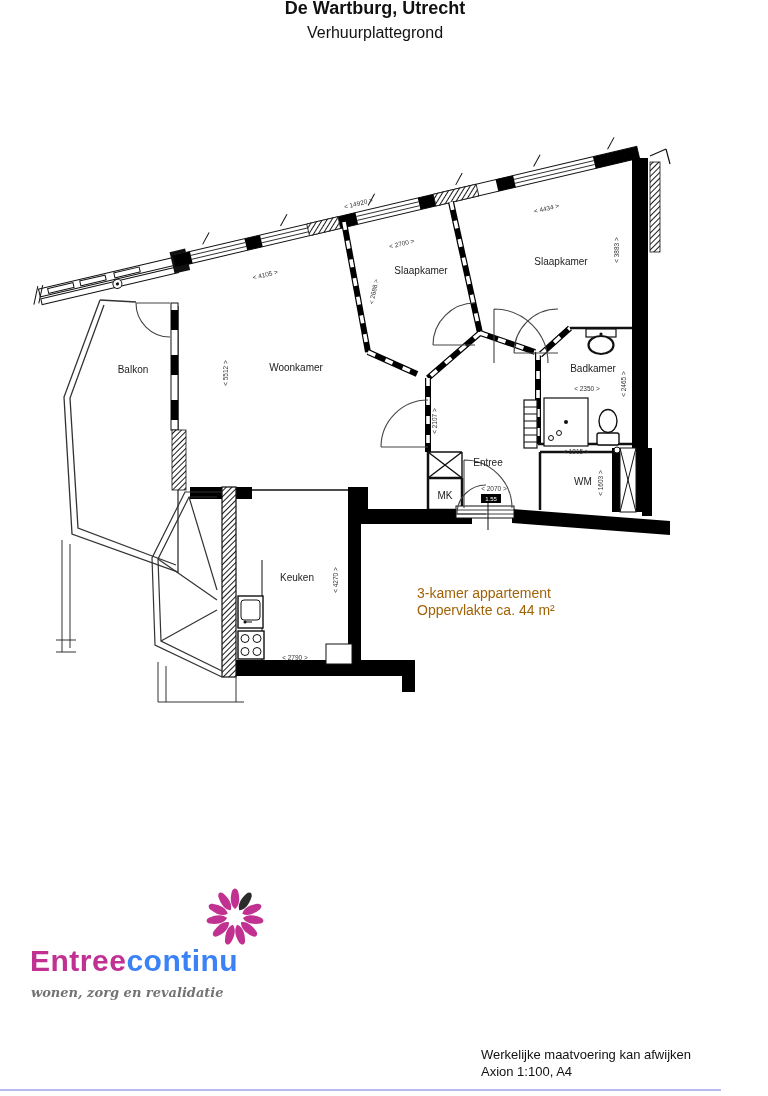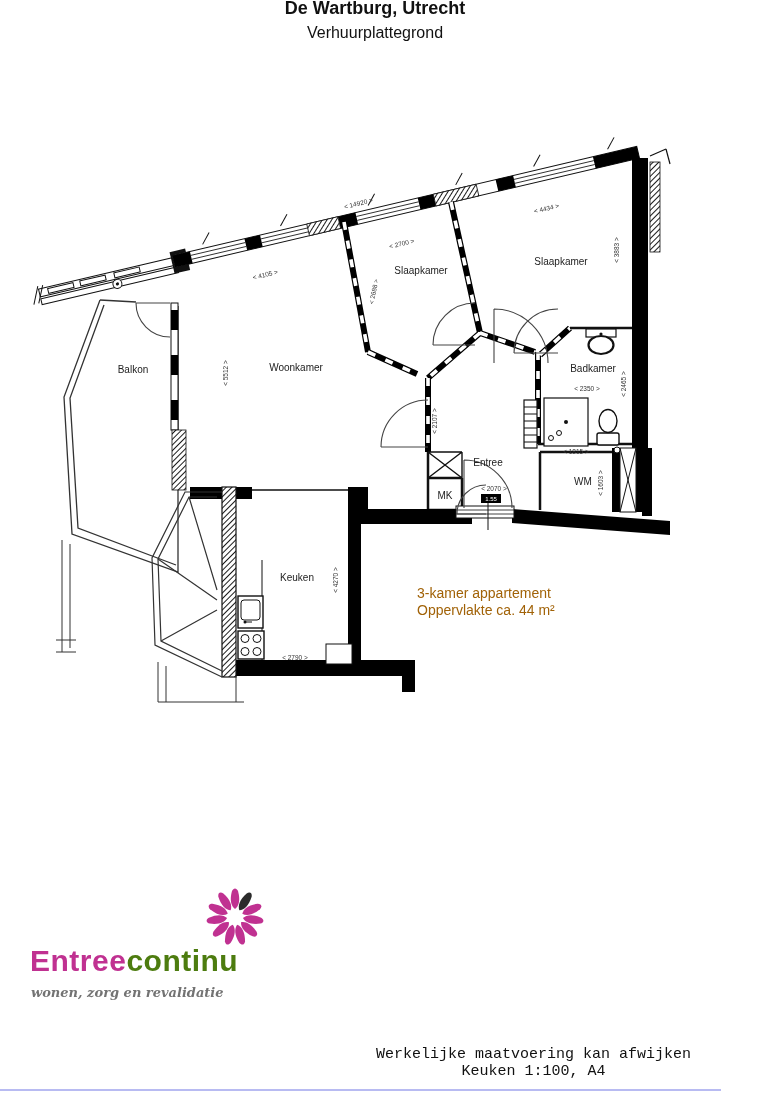--- a/index.html
+++ b/index.html
@@ -5,28 +5,28 @@
   html,body{margin:0;padding:0;background:#fff;}
   .page{position:relative;width:721px;height:1096px;background:#fff;
         font-family:"Liberation Sans",sans-serif;overflow:hidden;}
   .border-right{position:absolute;left:747px;top:0;width:3px;height:1096px;background:#8285f0;}
   .border-bottom{position:absolute;left:0;top:1089px;width:750px;height:2px;background:#b8bbf2;}
   .title{position:absolute;left:0;top:-2px;width:750px;text-align:center;
          font-size:18px;font-weight:bold;color:#111;}
   .subtitle{position:absolute;left:0;top:24px;width:750px;text-align:center;
          font-size:16px;color:#111;}
   .descr{position:absolute;left:408px;top:585px;font-size:14px;color:#a16207;line-height:17px;margin-left:9px;}
-  .footer{position:absolute;right:30px;top:1046px;text-align:center;font-size:15px;
-          color:#111;line-height:17px;font-family:Liberation Mono, monospace;}
+  .footer{position:absolute;right:30px;top:1046px;text-align:left;font-size:13px;
+          color:#111;line-height:17px;}
   .logo{position:absolute;left:30px;top:884px;width:240px;height:130px;}
   .logo .flower{position:absolute;left:174px;top:2px;}
   .logo .wordmark{position:absolute;left:0;top:60px;font-size:30px;font-weight:bold;
                   letter-spacing:0.5px;white-space:nowrap;}
   .logo .brand-a{color:#c03191;}
-  .logo .brand-b{color:#4d7c0f;}
+  .logo .brand-b{color:#3b82f6;}
   .logo .tagline{position:absolute;left:1px;top:101px;font-family:"DejaVu Serif",serif;
                  font-style:italic;font-weight:bold;font-size:13px;color:#737373;white-space:nowrap;}
   svg text{font-family:"Liberation Sans",sans-serif;}
   .room-label{font-size:10px;fill:#222;}
   .dim-label{font-size:6.5px;fill:#333;}
   .tag-label{font-size:6px;fill:#fff;}
 </style>
 </head>
 <body>
 
@@ -268,18 +268,18 @@
       </g>
     </svg>
     <div class="wordmark">
       <span class="brand-a">Entree</span><span class="brand-b">continu</span>
     </div>
     <div class="tagline">wonen, zorg en revalidatie</div>
   </div>
 
   <div class="footer">
     <div>Werkelijke maatvoering kan afwijken</div>
-    <div>Keuken 1:100, A4</div>
+    <div>Axion 1:100, A4</div>
   </div>
 
   <div class="border-right"></div>
   <div class="border-bottom"></div>
 </div>
 
 </body></html>

